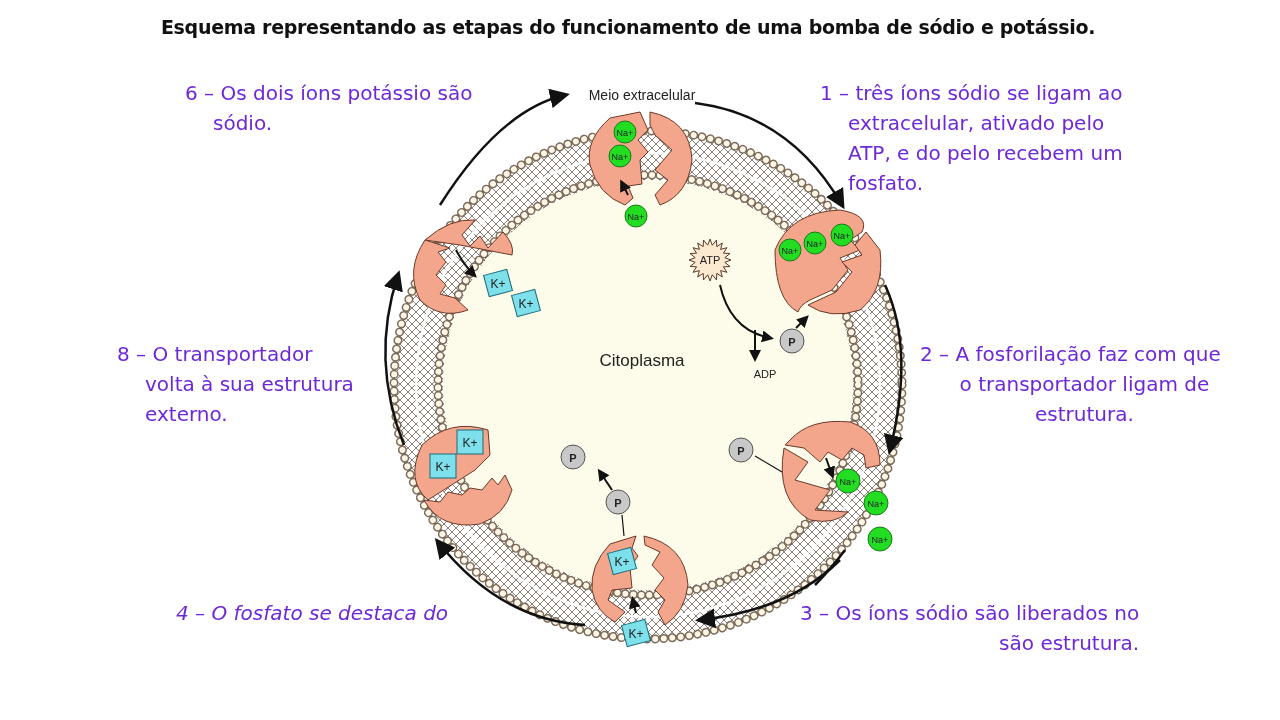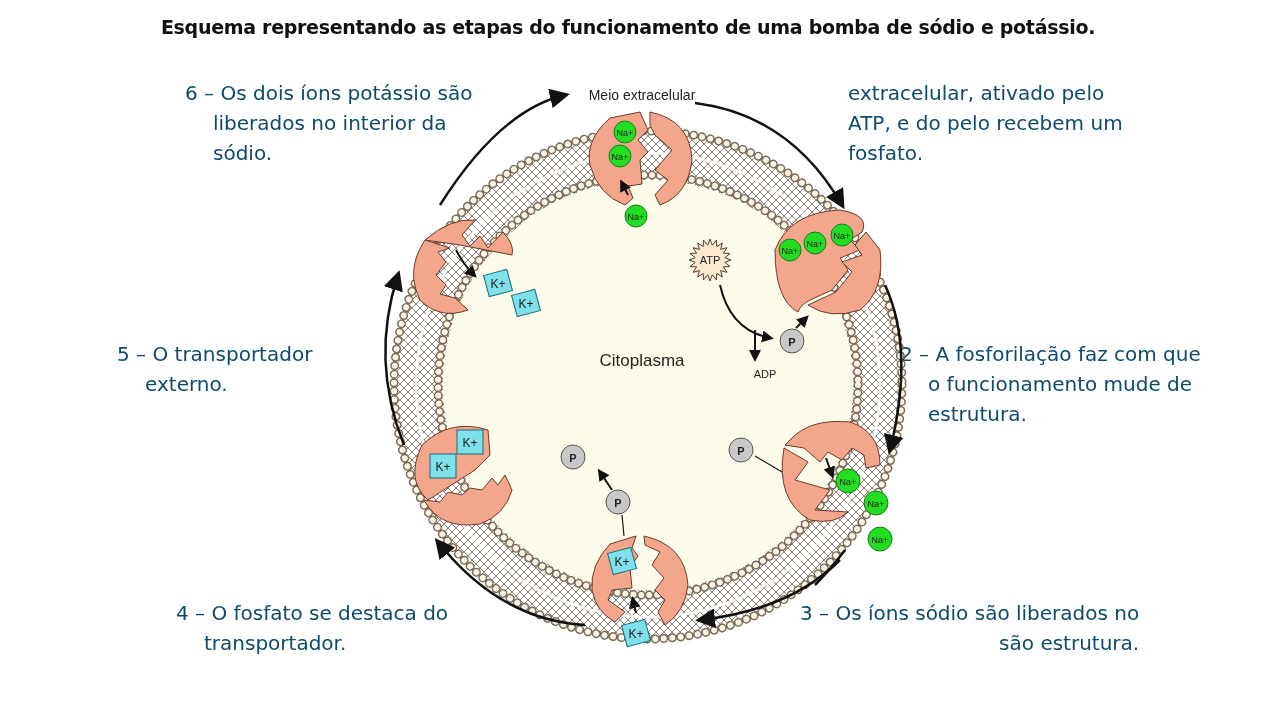--- a/index.html
+++ b/index.html
@@ -1,53 +1,53 @@
 <!DOCTYPE html>
 <html><head>
 <meta charset="utf-8">
 <style>
   html, body { margin:0; padding:0; background:#ffffff; }
   body { width:1280px; height:720px; position:relative; overflow:hidden; font-family:"Liberation Sans", sans-serif; }
   .title { position:absolute; left:0; width:1256px; top:16px; text-align:center; font-family:"DejaVu Sans", sans-serif; font-weight:bold; font-size:19px; color:#111; letter-spacing:-0.3px; }
-  .step { position:absolute; font-family:"DejaVu Sans", sans-serif; font-size:20px; line-height:30px; color:#0c4a6e; }
+  .step { position:absolute; font-family:"DejaVu Sans", sans-serif; font-size:20px; line-height:30px; color:#6d28d9; }
   .step .line { display:block; white-space:nowrap; }
   .step .indent { padding-left:28px; }
   svg.diagram { position:absolute; left:0; top:0; }
   .lbl { font-family:"Liberation Sans", sans-serif; fill:#222; }
 </style>
 </head>
 <body>
 
 <div class="title">Esquema representando as etapas do funcionamento de uma bomba de sódio e potássio.</div>
 
 <div class="step" style="left:820px; top:78px;">
+  <span class="line">1 – três íons sódio se ligam ao</span>
   <span class="line indent">extracelular, ativado pelo</span>
   <span class="line indent">ATP, e do pelo recebem um</span>
   <span class="line indent">fosfato.</span>
 </div>
-<div class="step" style="left:900px; top:339px;">
+<div class="step" style="left:920px; top:339px;text-align:center;">
   <span class="line">2 – A fosforilação faz com que</span>
-  <span class="line indent">o funcionamento mude de</span>
+  <span class="line indent">o transportador ligam de</span>
   <span class="line indent">estrutura.</span>
 </div>
 <div class="step" style="left:800px; top:598px;text-align:right;">
   <span class="line">3 – Os íons sódio são liberados no</span>
   <span class="line indent">são estrutura.</span>
 </div>
-<div class="step" style="left:176px; top:598px;">
+<div class="step" style="left:176px; top:598px;font-style:italic;">
   <span class="line">4 – O fosfato se destaca do</span>
-  <span class="line indent">transportador.</span>
 </div>
 <div class="step" style="left:117px; top:339px;">
-  <span class="line">5 – O transportador</span>
+  <span class="line">8 – O transportador</span>
+  <span class="line indent">volta à sua estrutura</span>
   <span class="line indent">externo.</span>
 </div>
 <div class="step" style="left:185px; top:78px;">
   <span class="line">6 – Os dois íons potássio são</span>
-  <span class="line indent">liberados no interior da</span>
   <span class="line indent">sódio.</span>
 </div>
 
 <svg class="diagram" width="1280" height="720" viewBox="0 0 1280 720">
   <defs>
     <marker id="ah" markerWidth="8" markerHeight="8" refX="6" refY="4" orient="auto" markerUnits="strokeWidth">
       <path d="M0,0 L8,4 L0,8 z" fill="#111"></path>
     </marker>
     <marker id="ahs" markerWidth="6" markerHeight="6" refX="4" refY="3" orient="auto">
       <path d="M0,0 L6,3 L0,6 z" fill="#111"></path>

